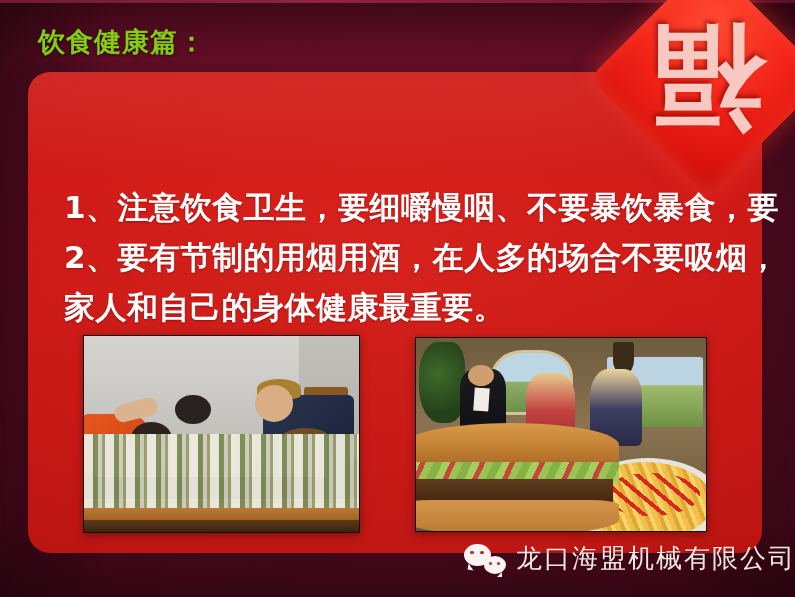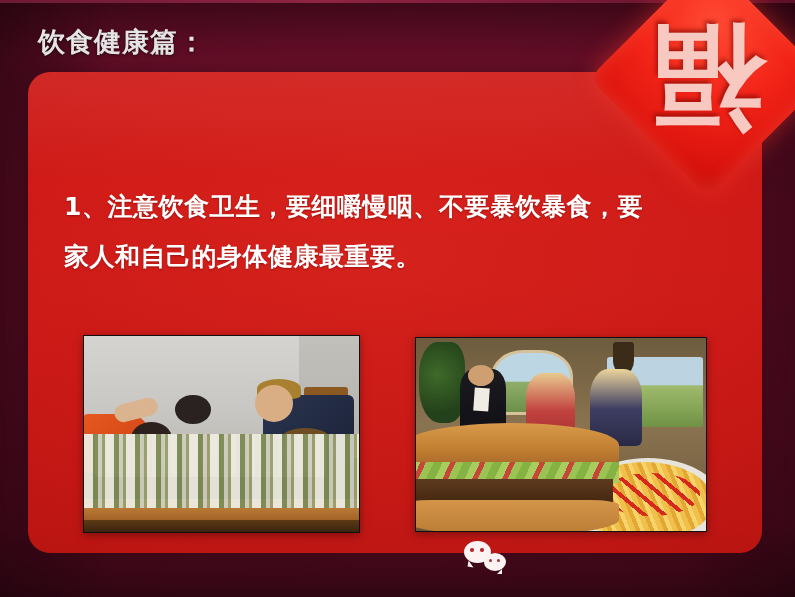--- a/index.html
+++ b/index.html
@@ -40,30 +40,30 @@
   }
   .panel-sheen{
     position:absolute; inset:0; border-radius:22px;
     background:linear-gradient(to bottom, rgba(255,255,255,.07) 0%, rgba(255,255,255,0) 22%, rgba(0,0,0,.05) 100%);
     pointer-events:none;
   }
 
   
   .page-title{
     position:absolute; left:38px; top:24px;
-    font-size:27px; font-weight:bold; color:#e5e5e5;
+    font-size:27px; font-weight:bold; color:#84cc16;
     letter-spacing:1px;
     text-shadow:0 1px 3px rgba(0,0,0,.55);
     white-space:nowrap;
   }
 
   
   .copy{
     position:absolute; left:36px; top:110px; width:660px;
-    color:#ffffff; font-weight:bold; font-size:25px;
+    color:#ffffff; font-weight:bold; font-size:31px;
     letter-spacing:.5px;
     text-shadow:0 1px 2px rgba(90,0,0,.45);
   }
   .copy .line{ white-space:nowrap; line-height:50px; }
   .copy .line.indent{ padding-left:46px; }
 
   
   .photo{
     position:absolute;
     border:1px solid rgba(0,0,0,.35);
@@ -217,20 +217,21 @@
 <div class="backdrop-vignette"></div>
 <div class="top-hairline"></div>
 
 <div class="page-title">饮食健康篇：</div>
 
 <div class="panel">
   <div class="panel-sheen"></div>
 
   <div class="copy">
     <div class="line">1、注意饮食卫生，要细嚼慢咽、不要暴饮暴食，要</div>
+    <div class="line">2、要有节制的用烟用酒，在人多的场合不要吸烟，</div>
     <div class="line">家人和自己的身体健康最重要。</div>
   </div>
 </div>
 
 <div class="photo photo-beer">
   <div class="ph-canvas">
     <div class="p1-wall"></div>
     <div class="p1-wall2"></div>
     <div class="p1-chair"></div>
     <div class="p1-orange"></div>
@@ -280,13 +281,14 @@
   <div class="wechat-logo">
     <div class="wx-b wx-big">
       <div class="wx-dot" style="left:6px;top:7px;"></div>
       <div class="wx-dot" style="left:16px;top:7px;"></div>
     </div>
     <div class="wx-b wx-small">
       <div class="wx-dot" style="left:5px;top:6px;width:3px;height:3px;"></div>
       <div class="wx-dot" style="left:13px;top:6px;width:3px;height:3px;"></div>
     </div>
   </div>
+  <div class="wechat-name">龙口海盟机械有限公司</div>
 </div>
 
 </body></html>

